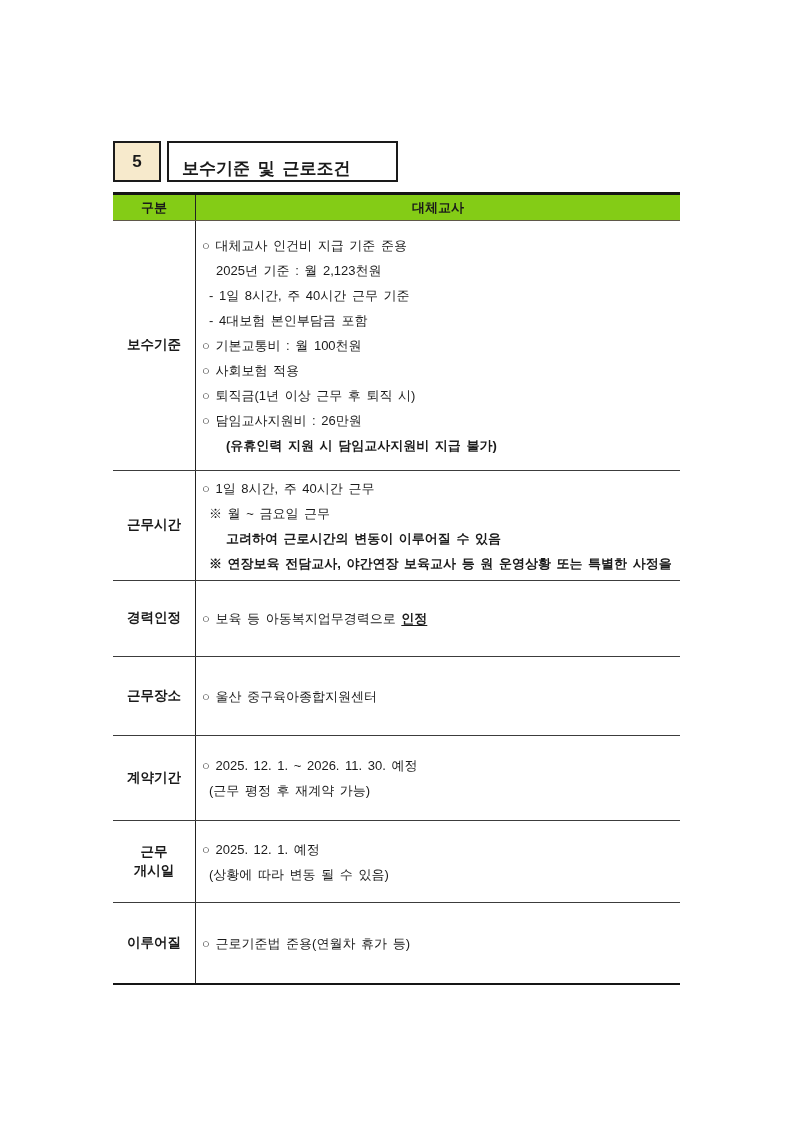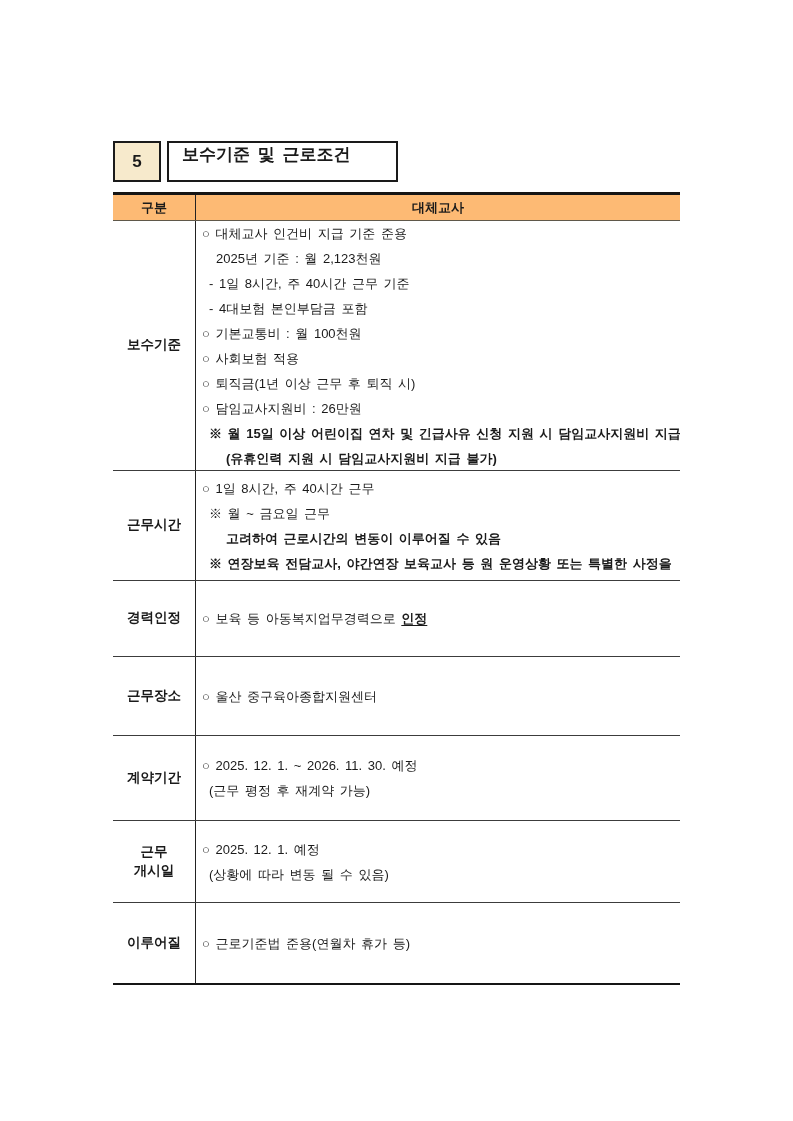--- a/index.html
+++ b/index.html
@@ -18,35 +18,35 @@
     background: #f7eacc;
     border: 2px solid #1a1a1a;
     display: flex; align-items: center; justify-content: center;
     font-weight: bold; font-size: 17px;
   }
   .title-box {
     position: absolute; left: 167px; top: 141px;
     width: 231px; height: 41px;
     background: #ffffff;
     border: 2px solid #1a1a1a;
-    display: flex; align-items: flex-start;
+    display: flex; align-items: flex-end;
     padding-left: 13px;
     font-weight: bold; font-size: 17px;
     word-spacing: 3px;
     white-space: nowrap;
   }
   .doc-table {
     position: absolute; left: 113px; top: 192px;
     width: 567px;
     border-top: 3px solid #151515;
     border-bottom: 2px solid #151515;
   }
   .t-head {
     height: 26px;
-    background: #fdba74;
+    background: #84cc16;
     border-bottom: 1px solid #5f584a;
     display: flex;
     font-weight: bold; font-size: 13px;
   }
   .c1h {
     width: 83px;
     border-right: 1.5px solid #222;
     display: flex; align-items: center; justify-content: center;
     word-spacing: 2px;
   }
@@ -116,21 +116,20 @@
     <div class="c1">보수기준</div>
     <div class="c2">
           <div class="line ind0"><span>○ 대체교사 인건비 지급 기준 준용</span></div>
           <div class="line ind2"><span>2025년 기준 : 월 2,123천원</span></div>
           <div class="line ind1"><span>- 1일 8시간, 주 40시간 근무 기준</span></div>
           <div class="line ind1"><span>- 4대보험 본인부담금 포함</span></div>
           <div class="line ind0"><span>○ 기본교통비 : 월 100천원</span></div>
           <div class="line ind0"><span>○ 사회보험 적용</span></div>
           <div class="line ind0"><span>○ 퇴직금(1년 이상 근무 후 퇴직 시)</span></div>
           <div class="line ind0"><span>○ 담임교사지원비 : 26만원</span></div>
-          <div class="line ind1"><span class="b">※ 월 15일 이상 어린이집 연차 및 긴급사유 신청 지원 시 담임교사지원비 지급</span></div>
           <div class="line ind3"><span class="b">(유휴인력 지원 시 담임교사지원비 지급 불가)</span></div>
         </div>
   </div>
 
   <div class="t-row r1">
     <div class="c1">근무시간</div>
     <div class="c2">
           <div class="line ind0"><span>○ 1일 8시간, 주 40시간 근무</span></div>
           <div class="line ind1"><span>※ 월 ~ 금요일 근무</span></div>
           <div class="line ind3"><span class="b">고려하여 근로시간의 변동이 이루어질 수 있음</span></div>

